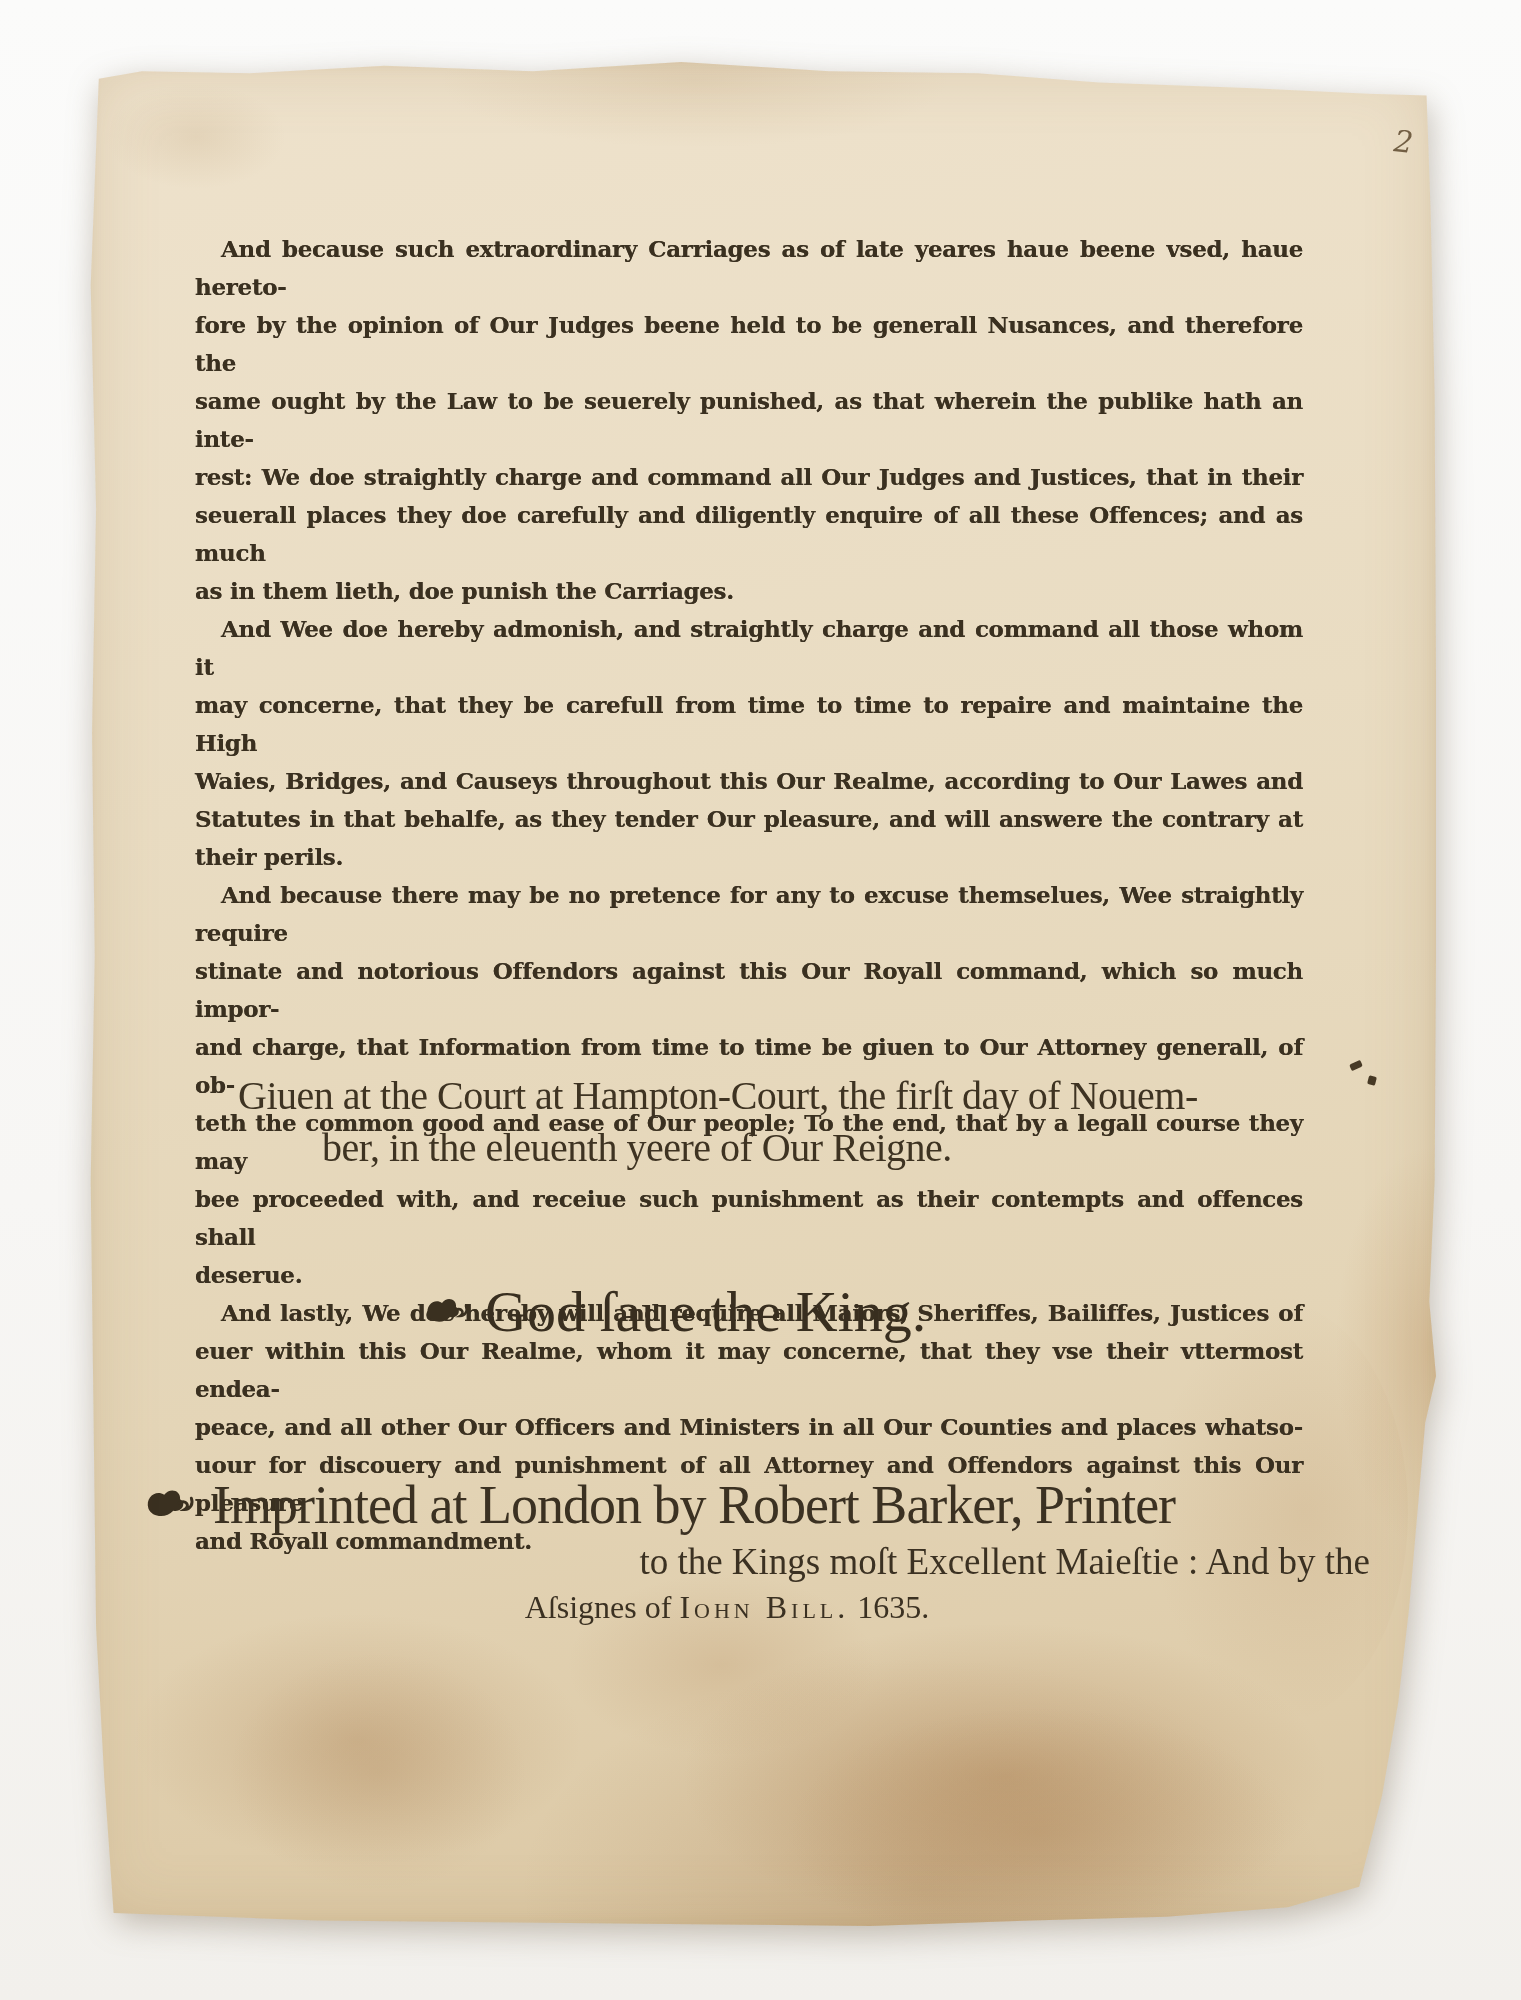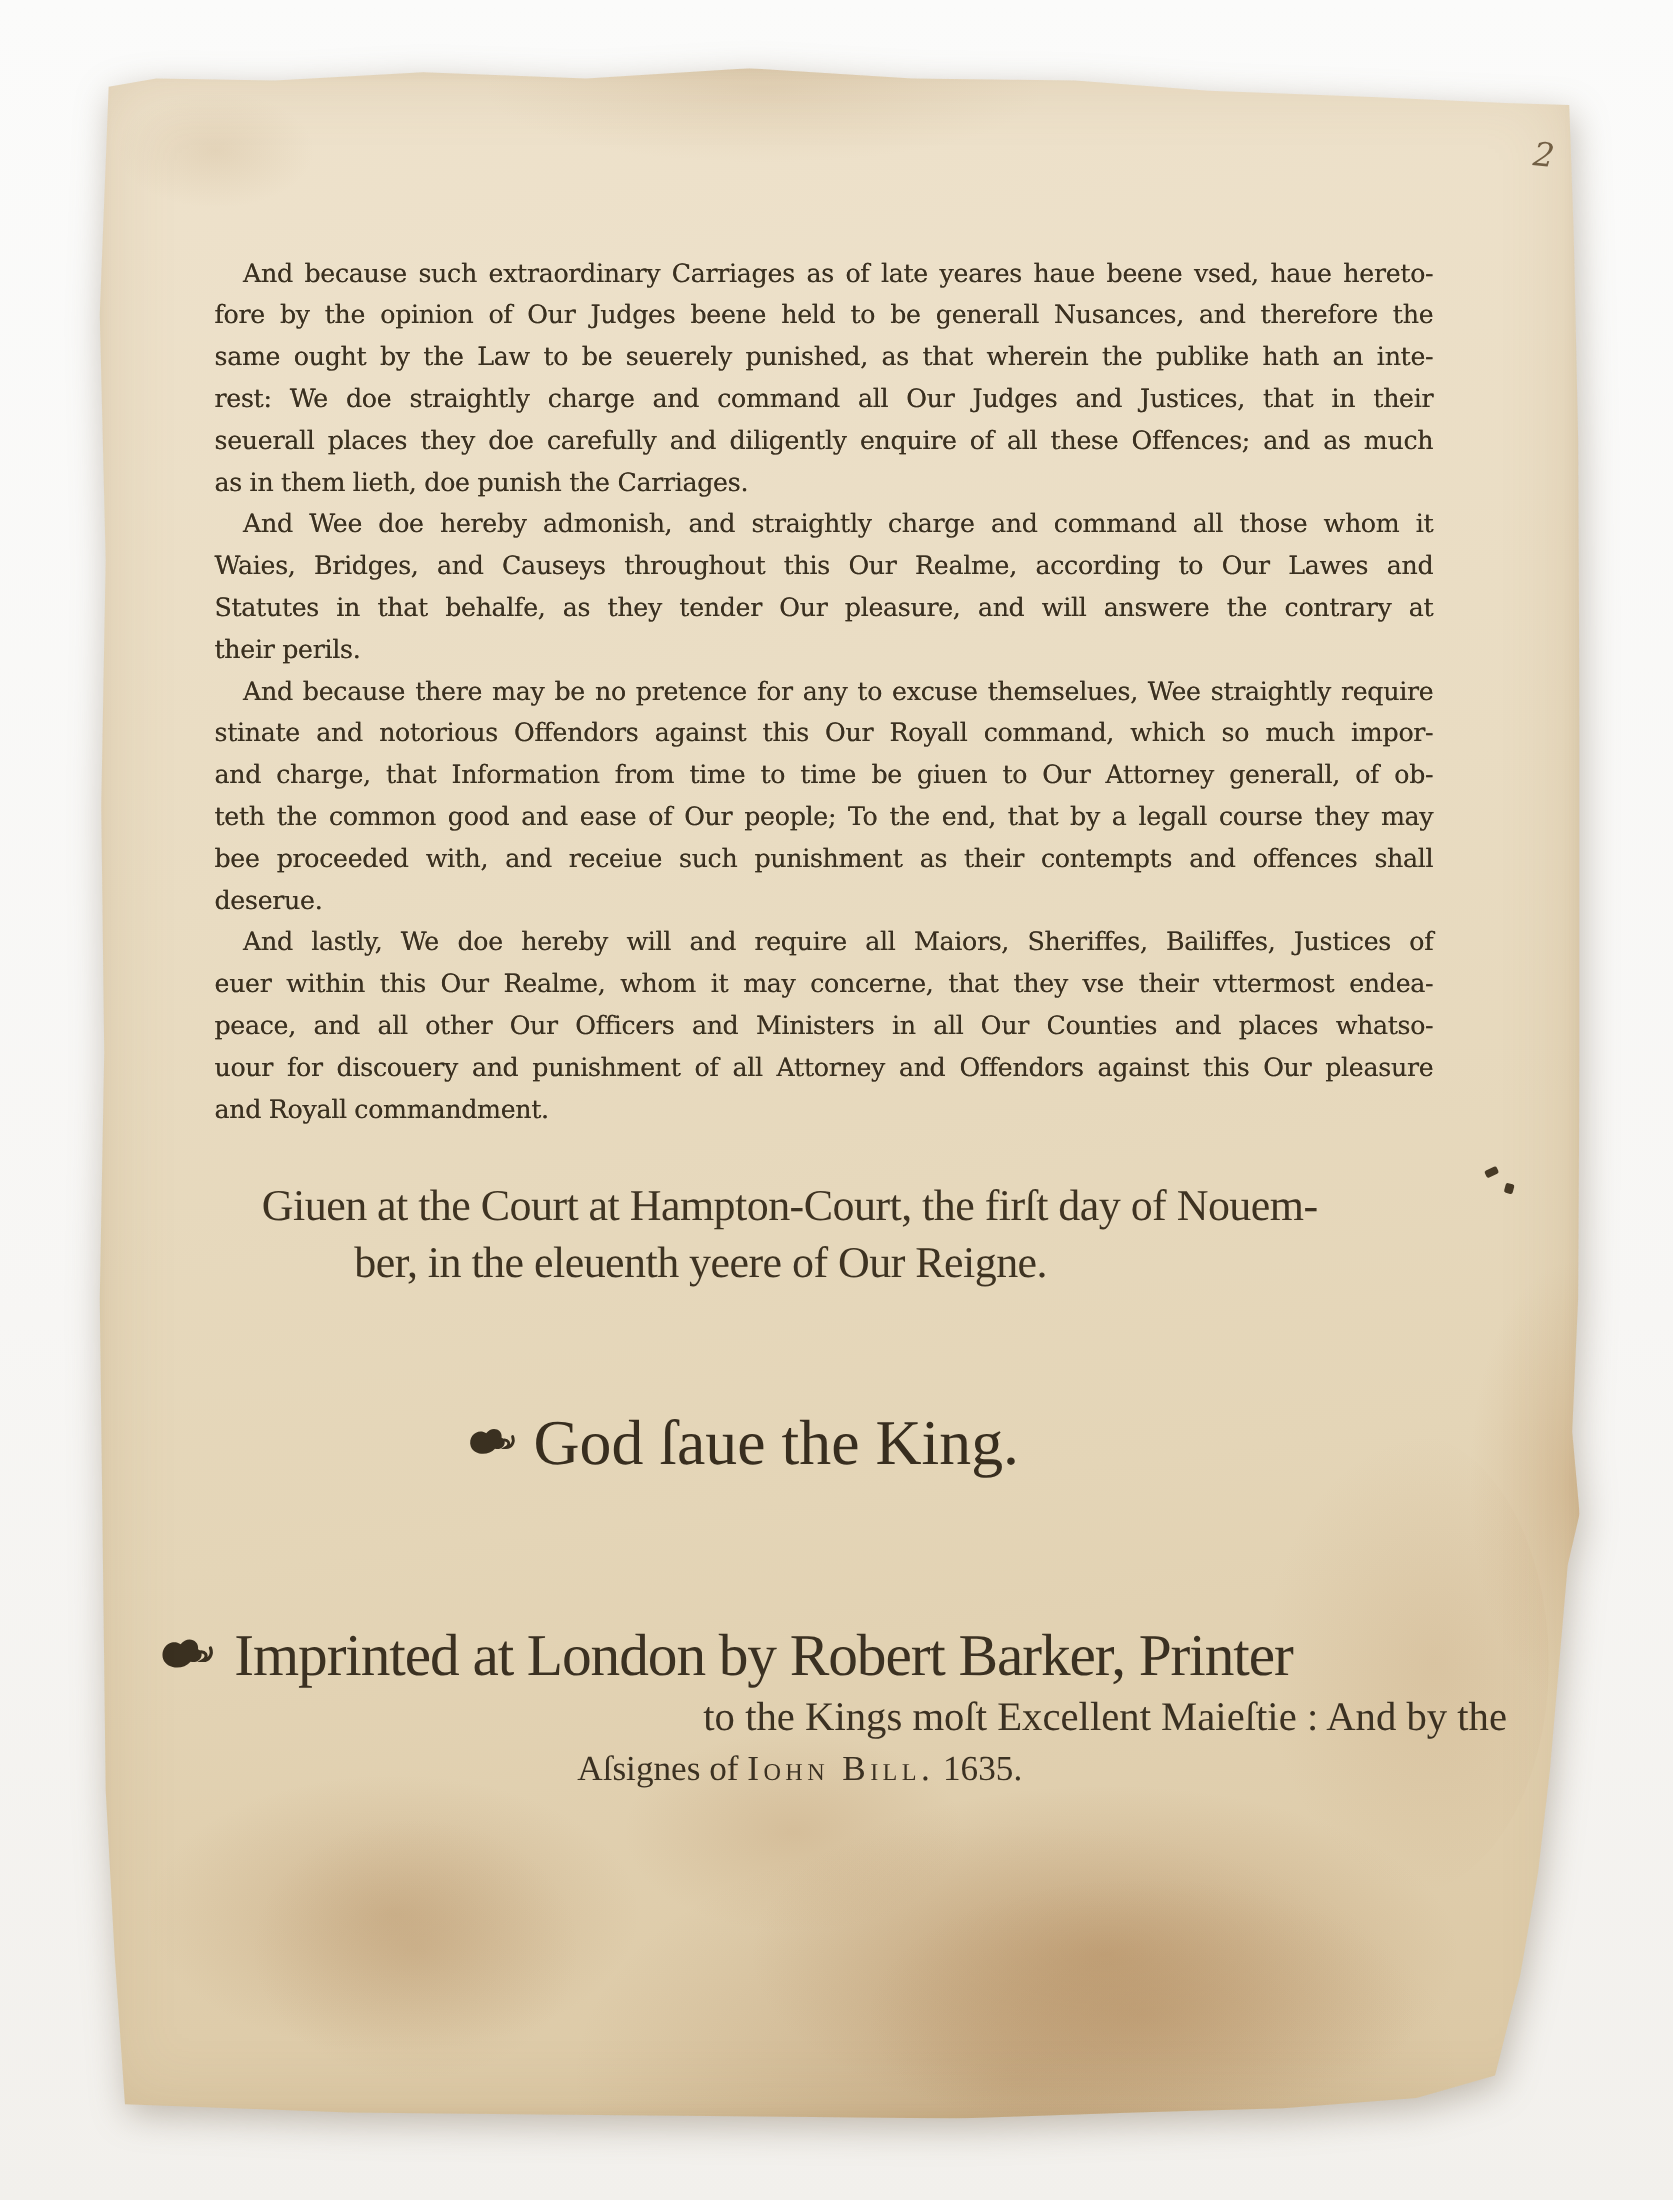--- a/index.html
+++ b/index.html
@@ -29,21 +29,21 @@
   .stain.s1{left:690px;top:1640px;width:520px;height:260px;
     background:radial-gradient(ellipse at 50% 50%, rgba(158,110,62,.20), transparent 68%);}
   .stain.s2{left:140px;top:1590px;width:300px;height:240px;
     background:radial-gradient(ellipse at 50% 50%, rgba(162,118,72,.18), transparent 70%);}
   .stain.s3{left:1060px;top:1240px;width:260px;height:420px;
     background:radial-gradient(ellipse at 60% 50%, rgba(176,132,84,.16), transparent 70%);}
 
   
   .body-text{
     position:absolute;left:107px;top:168px;width:1108px;
-    font-family:"DejaVu Serif",serif;font-weight:400;
+    font-family:"DejaVu Serif",serif;font-weight:700;
     font-size:23px;line-height:38px;color:#3a3020;
     letter-spacing:-0.3px;text-shadow:0 0 .5px rgba(58,48,32,.8);
   }
   .body-text .line{text-align:justify;text-align-last:justify;white-space:normal;}
   .body-text .line.last{text-align-last:left;}
   .body-text .line.first{text-indent:26px;}
 
   
   .dateline{position:absolute;left:150px;top:1008px;color:#3e3322;
     font-size:40px;line-height:52px;letter-spacing:-0.5px;}
@@ -82,20 +82,21 @@
     <div class="pencil-note">2</div>
 
     <div class="body-text">
         <div class="line first">And because such extraordinary Carriages as of late yeares haue beene vsed, haue hereto-</div>
         <div class="line">fore by the opinion of Our Judges beene held to be generall Nusances, and therefore the</div>
         <div class="line">same ought by the Law to be seuerely punished, as that wherein the publike hath an inte-</div>
         <div class="line">rest: We doe straightly charge and command all Our Judges and Justices, that in their</div>
         <div class="line">seuerall places they doe carefully and diligently enquire of all these Offences; and as much</div>
         <div class="line last">as in them lieth, doe punish the Carriages.</div>
         <div class="line first">And Wee doe hereby admonish, and straightly charge and command all those whom it</div>
+        <div class="line">may concerne, that they be carefull from time to time to repaire and maintaine the High</div>
         <div class="line">Waies, Bridges, and Causeys throughout this Our Realme, according to Our Lawes and</div>
         <div class="line">Statutes in that behalfe, as they tender Our pleasure, and will answere the contrary at</div>
         <div class="line last">their perils.</div>
         <div class="line first">And because there may be no pretence for any to excuse themselues, Wee straightly require</div>
         <div class="line">stinate and notorious Offendors against this Our Royall command, which so much impor-</div>
         <div class="line">and charge, that Information from time to time be giuen to Our Attorney generall, of ob-</div>
         <div class="line">teth the common good and ease of Our people; To the end, that by a legall course they may</div>
         <div class="line">bee proceeded with, and receiue such punishment as their contempts and offences shall</div>
         <div class="line last">deserue.</div>
         <div class="line first">And lastly, We doe hereby will and require all Maiors, Sheriffes, Bailiffes, Justices of</div>

